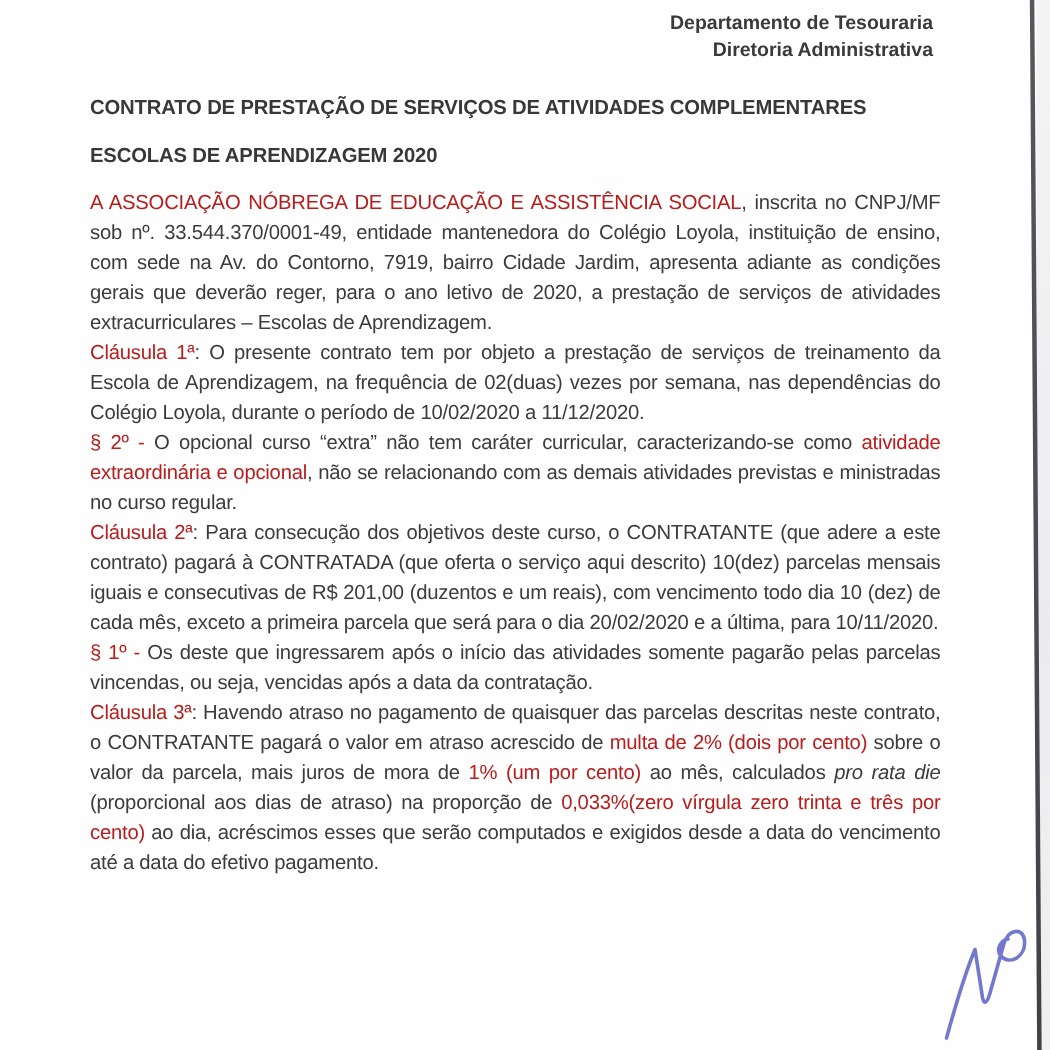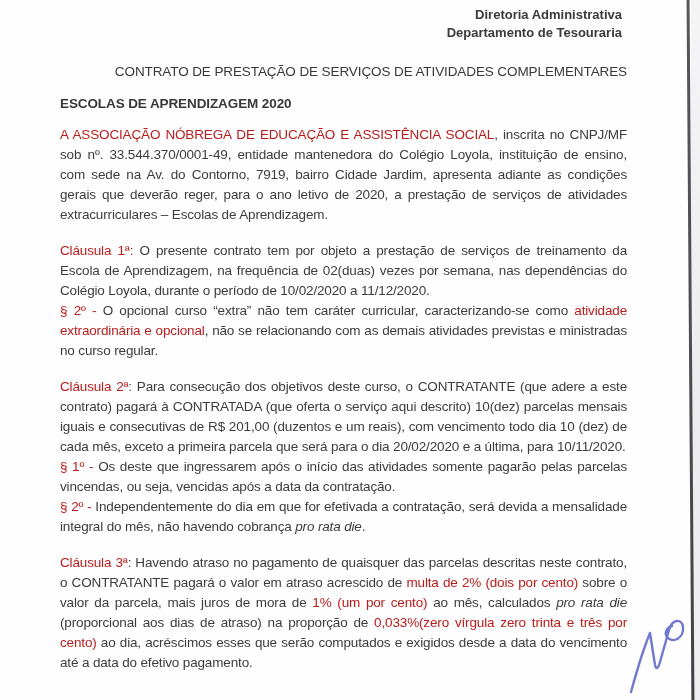--- a/index.html
+++ b/index.html
@@ -29,68 +29,67 @@
   .letterhead {
     position: absolute; top: 6px; right: 78px;
     text-align: right;
     font-weight: bold;
     font-size: 13px; line-height: 17.5px;
     color: #3a3a3a;
   }
   
   .doc-title {
     position: absolute; top: 64px; left: 60px; width: 567px;
-    text-align: right; font-weight: normal;
+    text-align: left; font-weight: bold;
     font-size: 13.5px; letter-spacing: -0.1px;
     color: #383838;
   }
   .doc-subtitle {
     position: absolute; top: 96px; left: 60px; width: 567px;
     text-align: left; font-weight: bold;
     font-size: 13.5px; letter-spacing: -0.1px;
     color: #383838;
   }
   
   .doc-body {
     position: absolute; top: 125px; left: 60px; width: 567px;
     font-size: 13.5px; line-height: 20px;
     letter-spacing: -0.15px;
     text-align: justify;
     color: #3c3c3c;
   }
   .para { margin: 0; }
-  .para.gap { margin-top: 16px; }
+  .para.gap { }
   .b { font-weight: normal; color: #b91c1c; }
   .i { font-style: italic; }
   
   .signature {
     position: absolute; top: 608px; left: 626px;
     width: 64px; height: 92px;
   }
 </style>
 </head>
 <body>
 
 <div class="page">
 
   <div class="letterhead">
+    <div>Departamento de Tesouraria</div>
     <div>Diretoria Administrativa</div>
-    <div>Departamento de Tesouraria</div>
   </div>
 
   <div class="doc-title">CONTRATO DE PRESTAÇÃO DE SERVIÇOS DE ATIVIDADES COMPLEMENTARES</div>
   <div class="doc-subtitle">ESCOLAS DE APRENDIZAGEM 2020</div>
 
   <div class="doc-body">
       <p class="para"><span class="b">A ASSOCIAÇÃO NÓBREGA DE EDUCAÇÃO E ASSISTÊNCIA SOCIAL</span><span>, inscrita no CNPJ/MF sob nº. 33.544.370/0001-49, entidade mantenedora do Colégio Loyola, instituição de ensino, com sede na Av. do Contorno, 7919, bairro Cidade Jardim, apresenta adiante as condições gerais que deverão reger, para o ano letivo de 2020, a prestação de serviços de atividades extracurriculares – Escolas de Aprendizagem.</span></p>
       <p class="para gap"><span class="b">Cláusula 1ª</span><span>: O presente contrato tem por objeto a prestação de serviços de treinamento da Escola de Aprendizagem, na frequência de 02(duas) vezes por semana, nas dependências do Colégio Loyola, durante o período de 10/02/2020 a 11/12/2020.</span></p>
       <p class="para"><span class="b">§ 2º -</span><span> O opcional curso “extra” não tem caráter curricular, caracterizando-se como </span><span class="b">atividade extraordinária e opcional</span><span>, não se relacionando com as demais atividades previstas e ministradas no curso regular.</span></p>
       <p class="para gap"><span class="b">Cláusula 2ª</span><span>: Para consecução dos objetivos deste curso, o CONTRATANTE (que adere a este contrato) pagará à CONTRATADA (que oferta o serviço aqui descrito) 10(dez) parcelas mensais iguais e consecutivas de R$ 201,00 (duzentos e um reais), com vencimento todo dia 10 (dez) de cada mês, exceto a primeira parcela que será para o dia 20/02/2020 e a última, para 10/11/2020.</span></p>
       <p class="para"><span class="b">§ 1º -</span><span> Os deste que ingressarem após o início das atividades somente pagarão pelas parcelas vincendas, ou seja, vencidas após a data da contratação.</span></p>
-      <p class="para"><span class="b">§ 2º -</span><span> Independentemente do dia em que for efetivada a contratação, será devida a mensalidade integral do mês, não havendo cobrança </span><span class="i">pro rata die</span><span>.</span></p>
       <p class="para gap"><span class="b">Cláusula 3ª</span><span>: Havendo atraso no pagamento de quaisquer das parcelas descritas neste contrato, o CONTRATANTE pagará o valor em atraso acrescido de </span><span class="b">multa de 2% (dois por cento)</span><span> sobre o valor da parcela, mais juros de mora de </span><span class="b">1% (um por cento)</span><span> ao mês, calculados </span><span class="i">pro rata die</span><span> (proporcional aos dias de atraso) na proporção de </span><span class="b">0,033%(zero vírgula zero trinta e três por cento)</span><span> ao dia, acréscimos esses que serão computados e exigidos desde a data do vencimento até a data do efetivo pagamento.</span></p>
     </div>
 
   <svg class="signature" viewBox="0 0 64 92" fill="none" xmlns="http://www.w3.org/2000/svg">
     <path d="M5,84 C10,66 16,44 24,25 L29,57 C30,62 32,61 34,54 L43,22
              C46,11 56,10 57,19 C58,30 47,36 41,29 C38,25 41,19 46,18" stroke-width="2.4" stroke-linecap="round" stroke-linejoin="round" stroke="#7378cf"></path>
   </svg>
 
   <div class="scan-strip"></div>
   <div class="scan-edge-line" style="background: linear-gradient(rgb(86, 88, 94), rgb(75, 77, 84) 50%, rgb(63, 65, 71));"></div>

